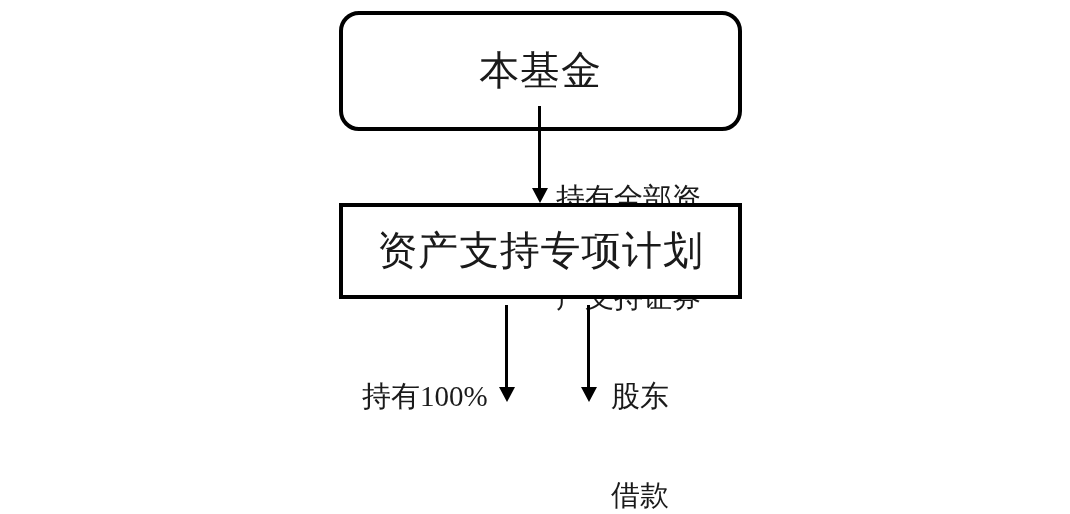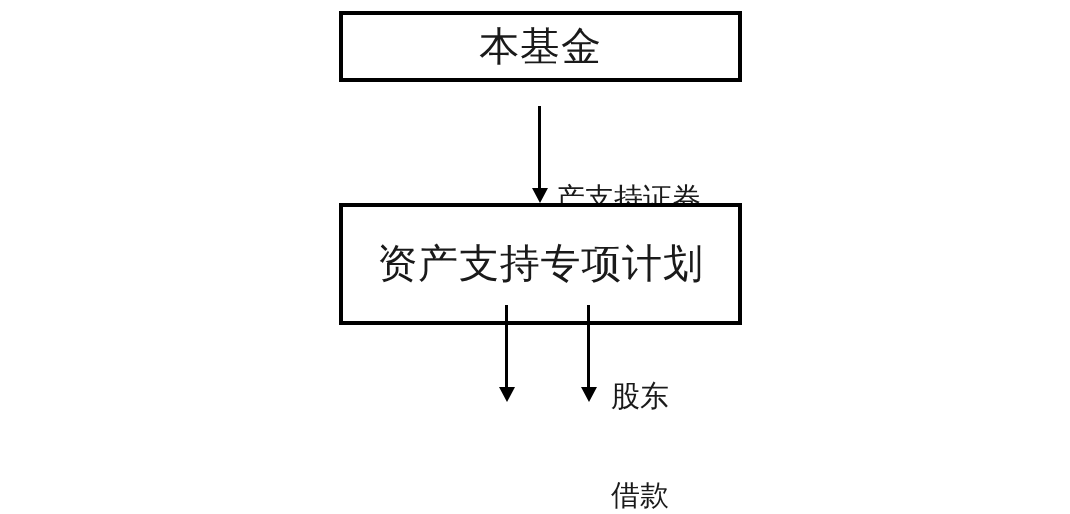--- a/index.html
+++ b/index.html
@@ -32,22 +32,22 @@
   }
   .node-label {
     font-family: "Liberation Serif", "DejaVu Serif", serif;
     font-size: 40px;
     line-height: 1;
     letter-spacing: 0.02em;
     color: #1a1a1a;
     white-space: nowrap;
   }
 
-  #node-fund      { left: 339px; top: 11px;  width: 403px; height: 71px;  }
-  #node-plan      { left: 339px; top: 203px; width: 403px; height: 122px; }
+  #node-fund      { left: 339px; top: 11px;  width: 403px; height: 120px; border-radius: 20px;  }
+  #node-plan      { left: 339px; top: 203px; width: 403px; height: 96px; }
   #node-projectco { left: 339px; top: 403px; width: 403px; height: 89px;  }
 
   
   .connector {
     position: absolute;
   }
   .connector-line {
     position: absolute;
     width: 3px;
     background: #000000;
@@ -100,38 +100,40 @@
   <div class="node-box" id="node-fund">
     <span class="node-label">本基金</span>
   </div>
 
   <div class="connector" id="arrow-fund-to-plan">
     <div class="connector-line"></div>
     <div class="connector-head"></div>
   </div>
 
   <div class="edge-label" id="label-holds-abs">
+    <div>持有全部资</div>
     <div>产支持证券</div>
   </div>
 
   <div class="node-box" id="node-plan">
     <span class="node-label">资产支持专项计划</span>
   </div>
 
   <div class="connector" id="arrow-plan-to-projectco-equity">
     <div class="connector-line"></div>
     <div class="connector-head"></div>
   </div>
 
   <div class="connector" id="arrow-plan-to-projectco-loan">
     <div class="connector-line"></div>
     <div class="connector-head"></div>
   </div>
 
   <div class="edge-label" id="label-holds-equity">
+    <div>持有100%</div>
   </div>
 
   <div class="edge-label" id="label-shareholder-loan">
     <div>股东</div>
     <div>借款</div>
   </div>
 
 
 </div>
 

